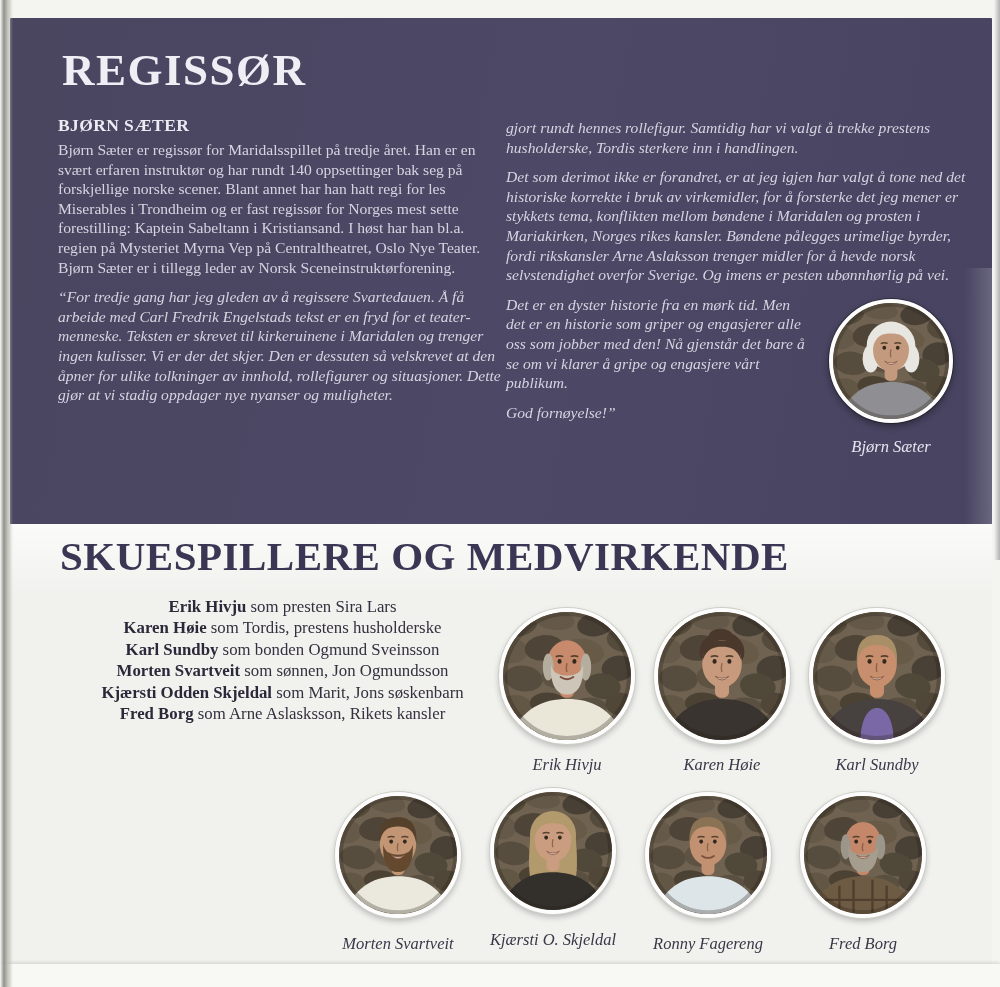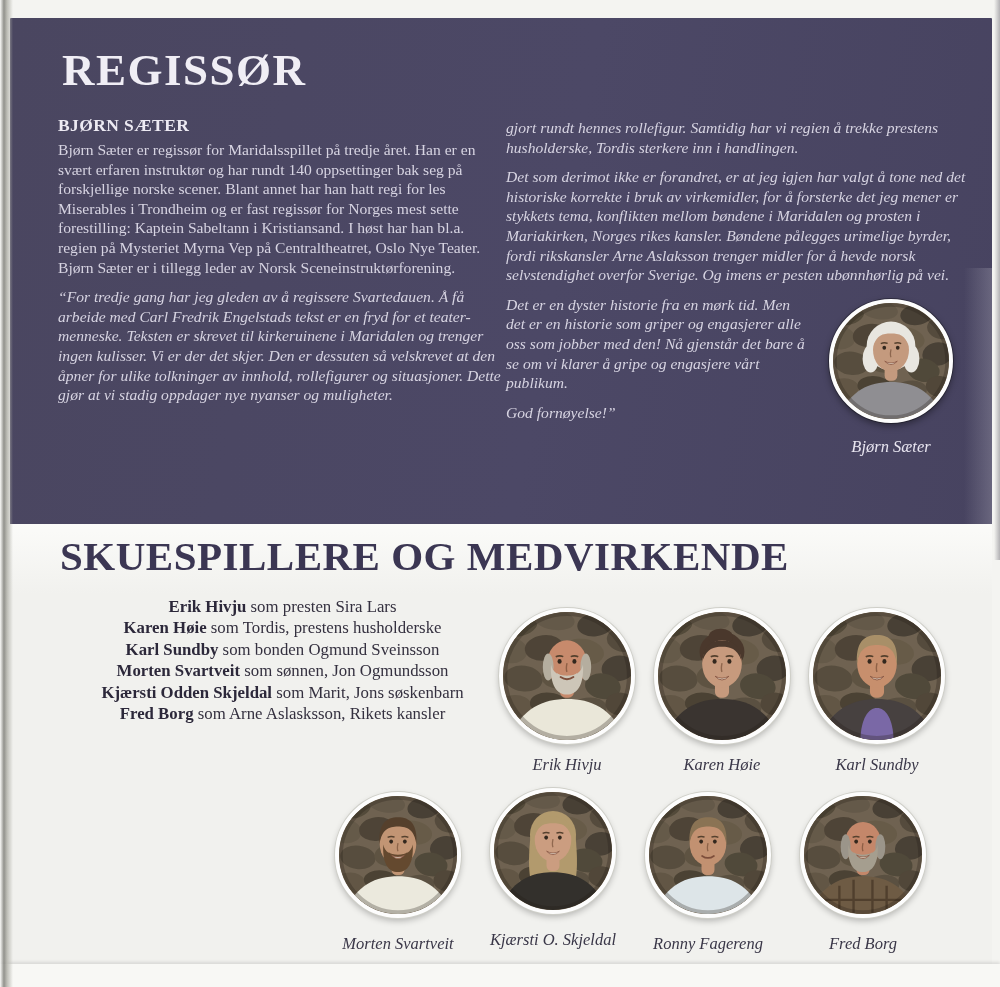--- a/index.html
+++ b/index.html
@@ -89,21 +89,21 @@
   <section class="sec-purple">
     <h1 class="title-regissor">REGISSØR</h1>
 
     <div class="colL">
       <h2>BJØRN SÆTER</h2>
       <p>Bjørn Sæter er regissør for Maridalsspillet på tredje året. Han er en svært erfaren instruktør og har rundt 140 oppsettinger bak seg på forskjellige norske scener. Blant annet har han hatt regi for les Miserables i Trondheim og er fast regissør for Norges mest sette forestilling: Kaptein Sabeltann i Kristiansand. I høst har han bl.a. regien på Mysteriet Myrna Vep på Centraltheatret, Oslo Nye Teater. Bjørn Sæter er i tillegg leder av Norsk Sceneinstruktørforening.</p>
       <p class="italic">“For tredje gang har jeg gleden av å regissere Svartedauen. Å få arbeide med Carl Fredrik Engelstads tekst er en fryd for et teater-menneske. Teksten er skrevet til kirkeruinene i Maridalen og trenger ingen kulisser. Vi er der det skjer. Den er dessuten så velskrevet at den åpner for ulike tolkninger av innhold, rollefigurer og situasjoner. Dette gjør at vi stadig oppdager nye nyanser og muligheter.</p>
     </div>
 
     <div class="colR">
-      <p>gjort rundt hennes rollefigur. Samtidig har vi regien å trekke prestens husholderske, Tordis sterkere inn i handlingen.</p>
+      <p>gjort rundt hennes rollefigur. Samtidig har vi valgt å trekke prestens husholderske, Tordis sterkere inn i handlingen.</p>
       <p>Det som derimot ikke er forandret, er at jeg igjen har valgt å tone ned det historiske korrekte i bruk av virkemidler, for å forsterke det jeg mener er stykkets tema, konflikten mellom bøndene i Maridalen og prosten i Mariakirken, Norges rikes kansler. Bøndene pålegges urimelige byrder, fordi rikskansler Arne Aslaksson trenger midler for å hevde norsk selvstendighet overfor Sverige. Og imens er pesten ubønnhørlig på vei.</p>
       <figure class="fig-bjorn">
         <div class="avatar"><svg viewBox="0 0 100 100" width="100%" height="100%" preserveAspectRatio="xMidYMid slice">
               <defs>
                 <clipPath id="cp-bjorn">
                   <circle cx="50" cy="50" r="50"></circle>
                 </clipPath>
               </defs>
               <g clip-path="url(#cp-bjorn)">
                 <rect width="100" height="100" fill="#7a6d59"></rect>

